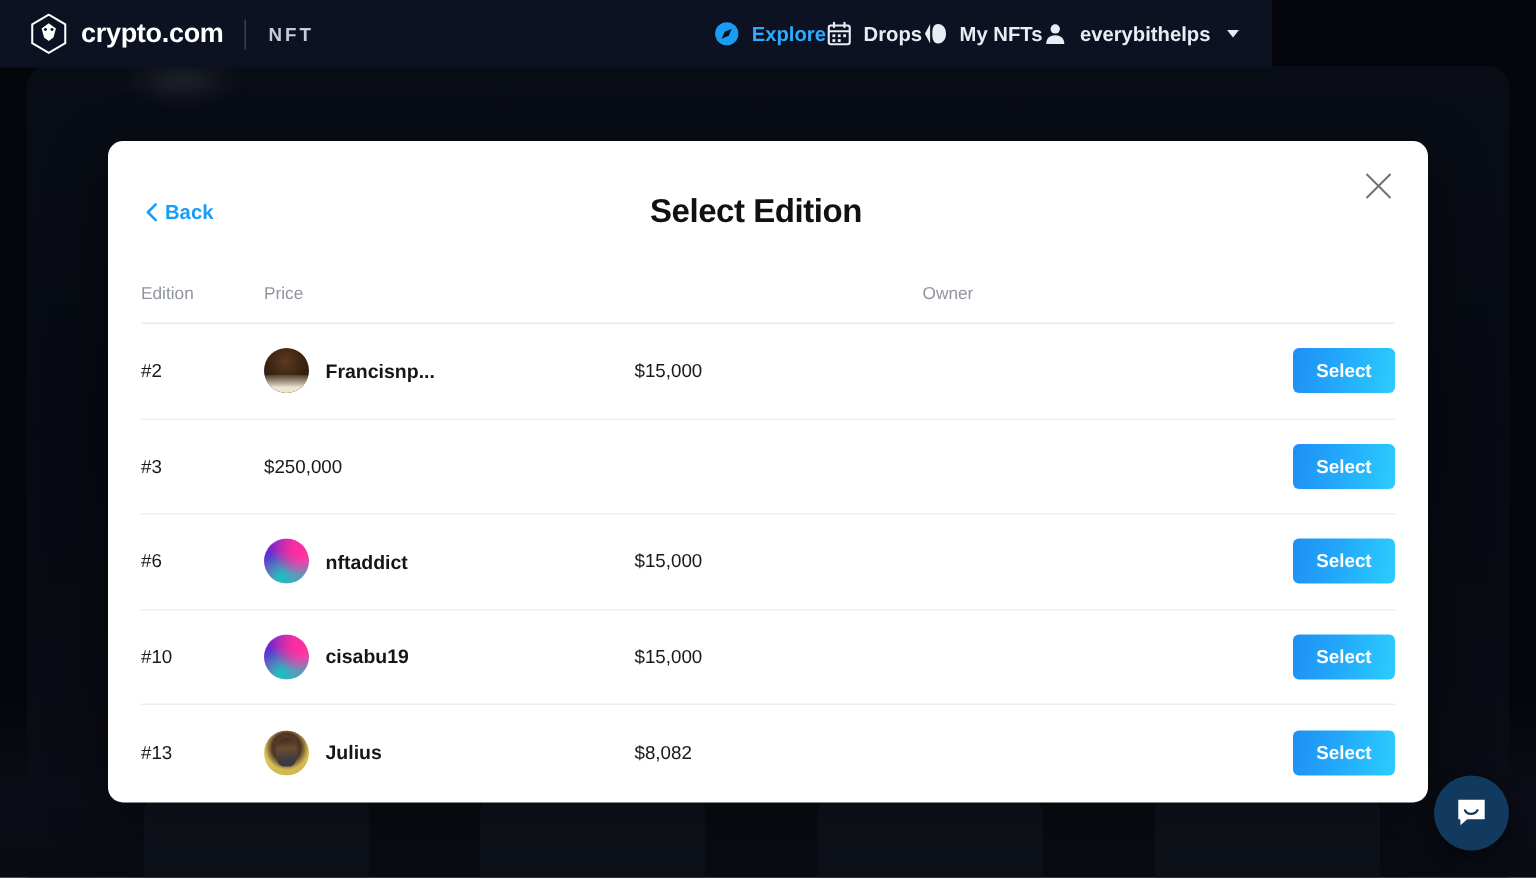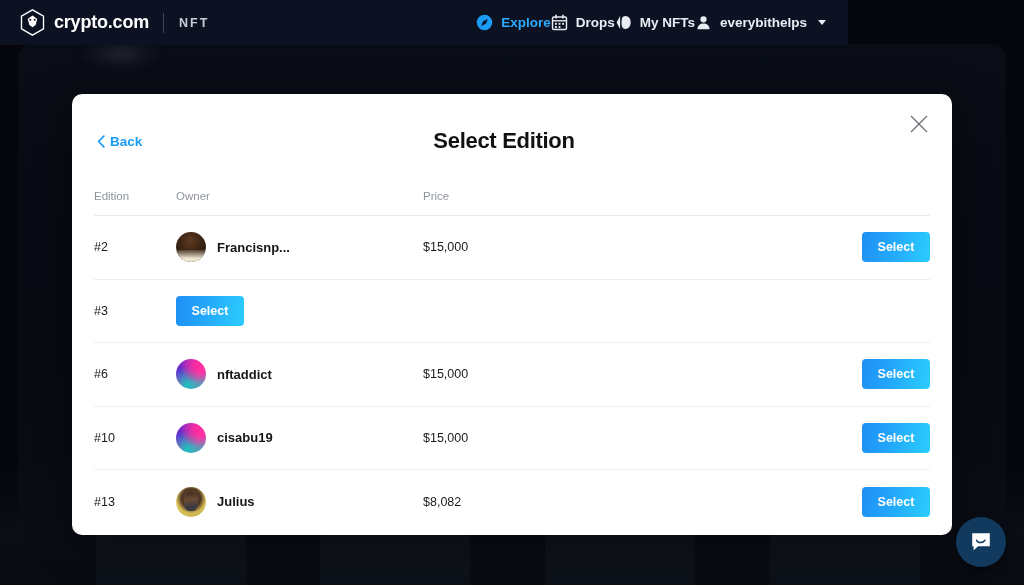--- a/index.html
+++ b/index.html
@@ -273,39 +273,40 @@
     <svg class="close-btn" viewBox="0 0 22 22">
       <line x1="3" y1="3" x2="19" y2="19" stroke="#6e7076" stroke-width="1.3"></line>
       <line x1="19" y1="3" x2="3" y2="19" stroke="#6e7076" stroke-width="1.3"></line>
     </svg>
   </div>
 
   <div class="tbl">
 
     <div class="thead">
       <div class="th c-edition">Edition</div>
+      <div class="th c-price">Price</div>
       <div class="th c-owner">Owner</div>
-      <div class="th c-price">Price</div>
       <div class="th c-action"></div>
     </div>
 
     <div class="trow">
       <div class="cell-edition c-edition">#2</div>
       <div class="cell-owner c-owner">
         <div class="avatar av-photo1"></div>
         <span class="owner-name">Francisnp...</span>
       </div>
       <div class="cell-price c-price">$15,000</div>
       <div class="c-action">
         <button class="select-btn">Select</button>
       </div>
     </div>
 
     <div class="trow">
       <div class="cell-edition c-edition">#3</div>
+      <div class="cell-price c-price">$250,000</div>
       <div class="c-action">
         <button class="select-btn">Select</button>
       </div>
     </div>
 
     <div class="trow">
       <div class="cell-edition c-edition">#6</div>
       <div class="cell-owner c-owner">
         <div class="avatar av-grad"></div>
         <span class="owner-name">nftaddict</span>

